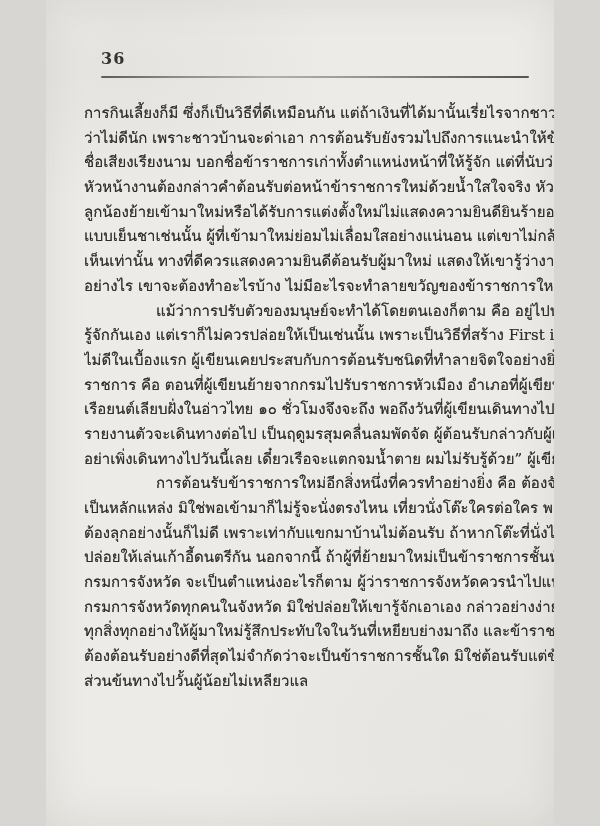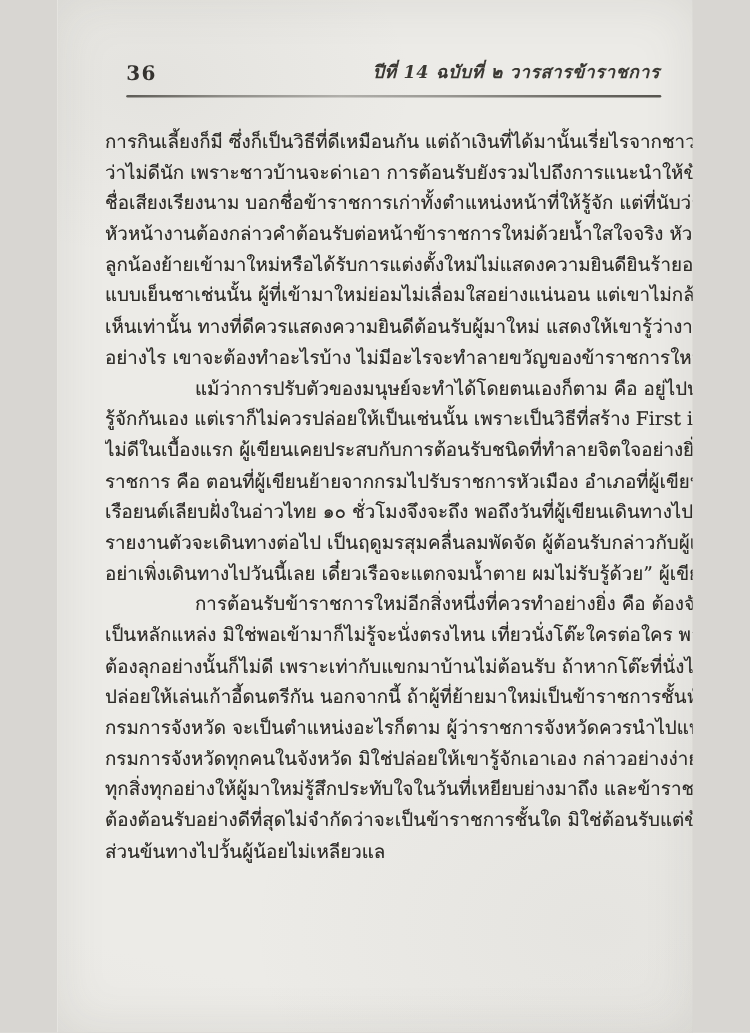--- a/index.html
+++ b/index.html
@@ -82,21 +82,20 @@
     text-align: left;
     text-align-last: left;
   }
 </style>
 </head>
 <body>
 
 <div class="page">
   <div class="header">
     <span class="page-num">36</span>
-    <span class="journal">ปีที่ 14 ฉบับที่ ๒ วารสารข้าราชการ</span>
   </div>
   <div class="rule"></div>
   <div class="body">
       <div class="line">การกินเลี้ยงก็มี ซึ่งก็เป็นวิธีที่ดีเหมือนกัน แต่ถ้าเงินที่ได้มานั้นเรี่ยไรจากชาวบ้านเขามาก็นับ</div>
       <div class="line">ว่าไม่ดีนัก เพราะชาวบ้านจะด่าเอา การต้อนรับยังรวมไปถึงการแนะนำให้ข้าราชการเก่ารู้จัก</div>
       <div class="line">ชื่อเสียงเรียงนาม บอกชื่อข้าราชการเก่าทั้งตำแหน่งหน้าที่ให้รู้จัก แต่ที่นับว่าสำคัญก็คือ</div>
       <div class="line">หัวหน้างานต้องกล่าวคำต้อนรับต่อหน้าข้าราชการใหม่ด้วยน้ำใสใจจริง หัวหน้างานบางคนเมื่อ</div>
       <div class="line">ลูกน้องย้ายเข้ามาใหม่หรือได้รับการแต่งตั้งใหม่ไม่แสดงความยินดียินร้ายอะไร ซึ่งการต้อนรับ</div>
       <div class="line">แบบเย็นชาเช่นนั้น ผู้ที่เข้ามาใหม่ย่อมไม่เลื่อมใสอย่างแน่นอน แต่เขาไม่กล้าแสดงออกมาให้</div>
       <div class="line">เห็นเท่านั้น ทางที่ดีควรแสดงความยินดีต้อนรับผู้มาใหม่ แสดงให้เขารู้ว่างานของเขาสำคัญ</div>

